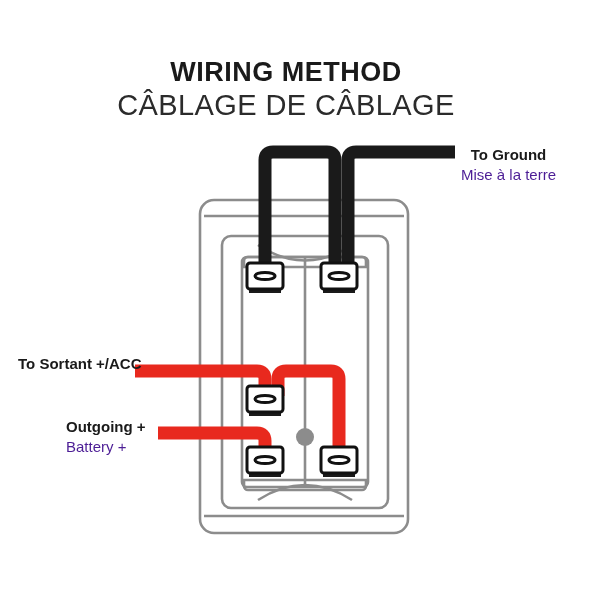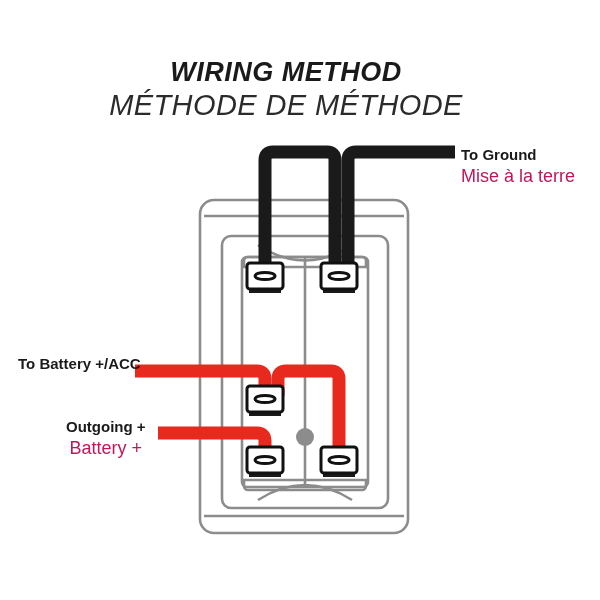--- a/index.html
+++ b/index.html
@@ -9,38 +9,37 @@
     font-family:"Liberation Sans", sans-serif;
     overflow:hidden;
     position:relative;
   }
   #stage{position:absolute;left:0;top:0;width:600px;height:600px;}
   svg.diagram{position:absolute;left:0;top:0;width:600px;height:600px;display:block;}
 
   .title-block{
     position:absolute;left:0;top:58px;width:572px;text-align:center;
     pointer-events:none;
-    font-style:italic;
   }
   .title-en{
     font-size:27px;font-weight:bold;letter-spacing:0.5px;color:#1a1a1a;
     line-height:1.08;font-family:"Liberation Sans", sans-serif;
   }
   .title-fr{
     font-size:29px;font-weight:400;letter-spacing:0.4px;color:#2b2b2b;
     line-height:1.15;margin-top:2px;font-family:"Liberation Sans", sans-serif;
   }
 
   .lbl{position:absolute;pointer-events:none;}
   .lbl .en{font-size:15px;font-weight:bold;color:#1a1a1a;line-height:1.25;white-space:nowrap;}
-  .lbl .fr{font-size:18px;font-weight:400;color:#be185d;line-height:1.3;white-space:nowrap;}
+  .lbl .fr{font-size:15px;font-weight:400;color:#4c1d95;line-height:1.3;white-space:nowrap;}
 
-  #label-ground{left:461px;top:146px;text-align:left;}
+  #label-ground{left:461px;top:146px;text-align:center;}
   #label-battery{left:18px;top:355px;text-align:left;}
-  #label-outgoing{left:66px;top:418px;text-align:center;}
+  #label-outgoing{left:66px;top:418px;text-align:left;}
 </style>
 </head>
 <body>
 
 <div id="stage">
 
   <svg class="diagram" viewBox="0 0 600 600" xmlns="http://www.w3.org/2000/svg">
 
     <g fill="none" stroke="#8c8c8c" stroke-width="2.6">
 
@@ -111,30 +110,30 @@
       <rect x="321" y="447" width="36" height="26" rx="3" ry="3" fill="#ffffff" stroke="#111111" stroke-width="3"></rect>
       <ellipse cx="339" cy="460" rx="10" ry="3.6" fill="#ffffff" stroke="#111111" stroke-width="3"></ellipse>
     </g>
 
     <circle cx="305" cy="437" r="9" fill="#8c8c8c"></circle>
 
   </svg>
 
   <div class="title-block">
     <div class="title-en">WIRING METHOD</div>
-    <div class="title-fr">MÉTHODE DE MÉTHODE</div>
+    <div class="title-fr">CÂBLAGE DE CÂBLAGE</div>
   </div>
 
   <div class="lbl" id="label-ground">
     <div class="en">To Ground</div>
     <div class="fr">Mise à la terre</div>
   </div>
 
   <div class="lbl" id="label-battery">
-    <div class="en">To Battery +/ACC</div>
+    <div class="en">To Sortant +/ACC</div>
   </div>
 
   <div class="lbl" id="label-outgoing">
     <div class="en">Outgoing +</div>
     <div class="fr">Battery +</div>
   </div>
 
 </div>
 
 </body></html>

